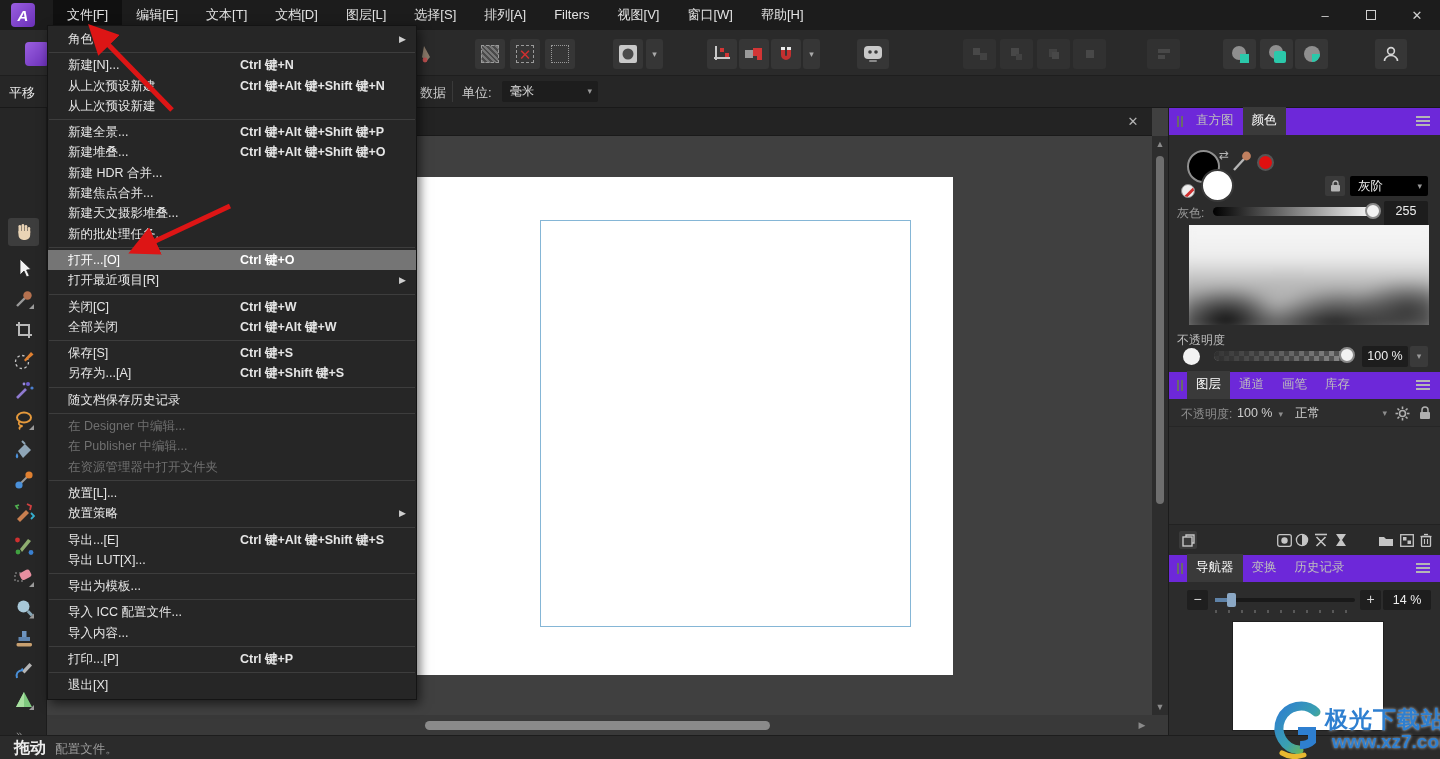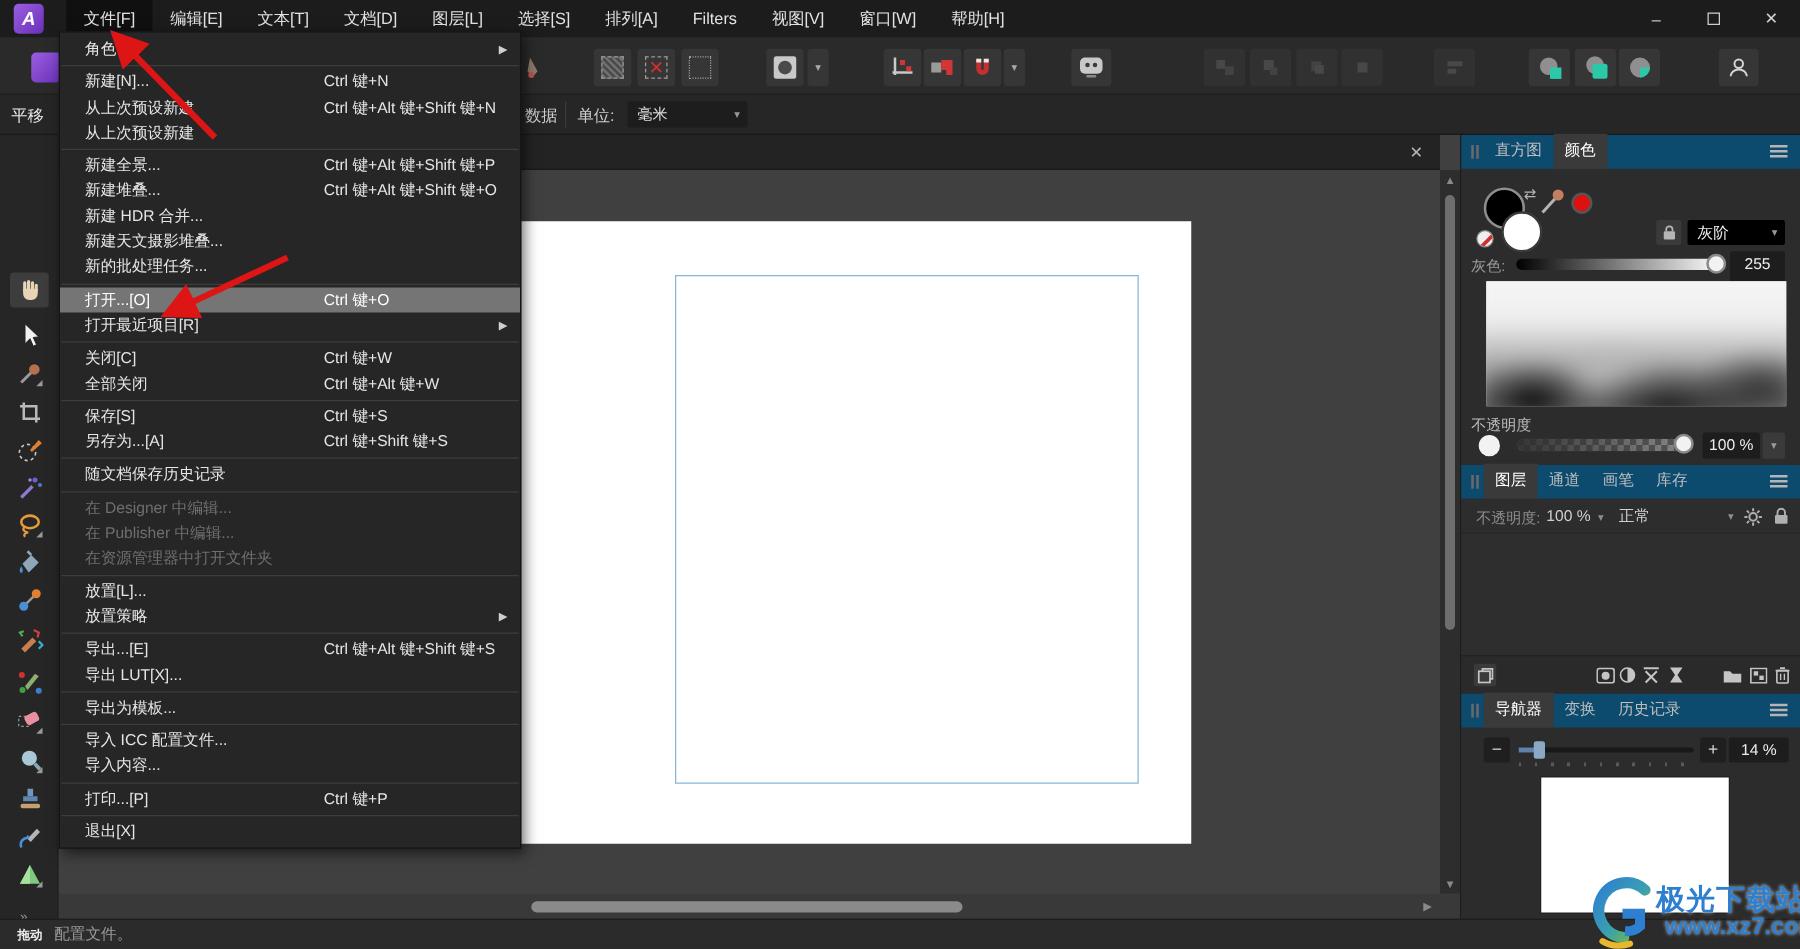--- a/index.html
+++ b/index.html
@@ -55,21 +55,21 @@
   
   #vscroll { position:absolute; right:0; top:28px; width:16px; height:579px; background:#2d2d2d; }
   #vscroll .arrow { position:absolute; left:0; width:16px; height:16px; color:#8a8a8a; font-size:9px; text-align:center; line-height:16px; }
   #vthumb { position:absolute; left:4px; top:20px; width:8px; height:348px; background:#6e6e6e; border-radius:4px; }
   #hscroll { position:absolute; left:0; top:607px; width:1121px; height:20px; background:#393939; }
   #hthumb { position:absolute; left:378px; top:6px; width:345px; height:9px; background:#8a8a8a; border-radius:5px; }
   #hscroll .arrow { position:absolute; top:2px; width:16px; height:16px; color:#8a8a8a; font-size:9px; text-align:center; line-height:16px; }
 
   
   #rightcol { position:absolute; left:1168px; top:108px; width:272px; height:627px; background:#2c2c2c; border-left:1px solid #1c1c1c; }
-  .panel-header { position:relative; height:27px; background:#0c4a6e; display:flex; align-items:flex-end;text-align:center; }
+  .panel-header { position:relative; height:27px; background:#6d28d9; display:flex; align-items:flex-end;text-align:center; }
   .grip { width:2px; height:11px; background:#6a6a6a; box-shadow:4px 0 0 #6a6a6a; margin:0 8px 8px 8px; }
   .ptab { padding:5px 9px 6px 9px; font-size:12.5px; color:#bdbdbd; }
   .ptab.active { background:#3a3a3a; color:#fff; }
   .hamb { position:absolute; right:10px; top:12px; width:14px; height:2px; background:#b5b5b5; box-shadow:0 -4px 0 #b5b5b5, 0 4px 0 #b5b5b5; }
   .valbox { background:#1d1d1d; border-radius:2px; color:#eee; text-align:center; font-size:12.5px; }
   .chevbox { color:#999; font-size:9px; text-align:center; }
 
   
   #p-color { position:relative; height:264px; }
   #swatch-black { position:absolute; left:18px; top:42px; width:33px; height:33px; border-radius:50%; background:#000; border:2px solid #8f8f8f; }
@@ -119,29 +119,29 @@
   #zoom-track { position:absolute; left:46px; top:43px; width:140px; height:4px; background:#191919; border-radius:2px; }
   #zoom-fill { position:absolute; left:0; top:0; width:14px; height:4px; background:#5f83a8; }
   #zoom-handle { position:absolute; left:12px; top:-5px; width:9px; height:14px; background:#8ba8c5; border-radius:2px; }
   #zoom-ticks { position:absolute; left:46px; top:55px; width:140px; height:3px;
      background:repeating-linear-gradient(to right,#585858 0 2px,transparent 2px 13px); }
   #zoom-val { position:absolute; left:214px; top:35px; width:48px; height:20px; line-height:20px; }
   #nav-thumb { position:absolute; left:64px; top:67px; width:150px; height:108px; background:#fff; box-shadow:0 0 0 1px #202020; }
 
   
   #statusbar { position:absolute; left:0; top:735px; width:1440px; height:24px; background:#2b2b2b; border-top:1px solid #1d1d1d; line-height:23px; }
-  #statusbar .act { margin-left:14px; color:#ececec; font-weight:bold; font-size:10px; }
+  #statusbar .act { margin-left:14px; color:#ececec; font-weight:bold; font-size:16px; }
   #statusbar .hint { margin-left:6px; color:#9a9a9a; font-size:12.5px; }
 
   
   #file-menu { position:absolute; left:47px; top:25px; width:370px; background:#262626; border:1px solid #141414; box-shadow:3px 4px 10px rgba(0,0,0,.55); padding:3px 0; z-index:50; }
   .fm-item { position:relative; height:20.3px; line-height:20.3px; padding-left:20px; color:#e6e6e6; font-size:12.5px; }
   .fm-item.hl { background:#757575; color:#fff; }
   .fm-item.dis { color:#6f6f6f; }
-  .fm-short { position:absolute; left:211px; top:0; }
+  .fm-short { position:absolute; left:192px; top:0;font-weight:bold; }
   .fm-arrow { position:absolute; right:10px; top:0; font-size:9px; color:#cfcfcf; }
   .fm-sep { height:6px; position:relative; }
   .fm-sep::after { content:""; position:absolute; left:1px; right:1px; top:3px; height:1px; background:#3d3d3d; }
 
   
   #arrows { position:absolute; left:0; top:0; z-index:90; pointer-events:none; }
   #watermark { position:absolute; left:1270px; top:690px; width:170px; height:69px; z-index:80; }
   #wm-text1 { position:absolute; left:55px; top:14px; font-size:23px; font-weight:bold; color:#2e7fd0; letter-spacing:1px; text-shadow:0 0 3px rgba(255,255,255,.75); white-space:nowrap; }
   #wm-text2 { position:absolute; left:62px; top:41px; font-size:19px; font-weight:bold; color:#2e7fd0; text-shadow:0 0 3px rgba(255,255,255,.75); white-space:nowrap; }
   svg { display:block; }
@@ -603,20 +603,21 @@
 <div id="file-menu">
     <div class="fm-item"><span class="fm-label">角色</span><span class="fm-arrow">▶</span></div>
     <div class="fm-sep"></div>
     <div class="fm-item"><span class="fm-label">新建[N]...</span><span class="fm-short">Ctrl 键+N</span></div>
     <div class="fm-item"><span class="fm-label">从上次预设新建</span><span class="fm-short">Ctrl 键+Alt 键+Shift 键+N</span></div>
     <div class="fm-item"><span class="fm-label">从上次预设新建</span></div>
     <div class="fm-sep"></div>
     <div class="fm-item"><span class="fm-label">新建全景...</span><span class="fm-short">Ctrl 键+Alt 键+Shift 键+P</span></div>
     <div class="fm-item"><span class="fm-label">新建堆叠...</span><span class="fm-short">Ctrl 键+Alt 键+Shift 键+O</span></div>
     <div class="fm-item"><span class="fm-label">新建 HDR 合并...</span></div>
+    <div class="fm-item"><span class="fm-label">新建焦点合并...</span></div>
     <div class="fm-item"><span class="fm-label">新建天文摄影堆叠...</span></div>
     <div class="fm-item"><span class="fm-label">新的批处理任务...</span></div>
     <div class="fm-sep"></div>
     <div class="fm-item hl"><span class="fm-label">打开...[O]</span><span class="fm-short">Ctrl 键+O</span></div>
     <div class="fm-item"><span class="fm-label">打开最近项目[R]</span><span class="fm-arrow">▶</span></div>
     <div class="fm-sep"></div>
     <div class="fm-item"><span class="fm-label">关闭[C]</span><span class="fm-short">Ctrl 键+W</span></div>
     <div class="fm-item"><span class="fm-label">全部关闭</span><span class="fm-short">Ctrl 键+Alt 键+W</span></div>
     <div class="fm-sep"></div>
     <div class="fm-item"><span class="fm-label">保存[S]</span><span class="fm-short">Ctrl 键+S</span></div>

